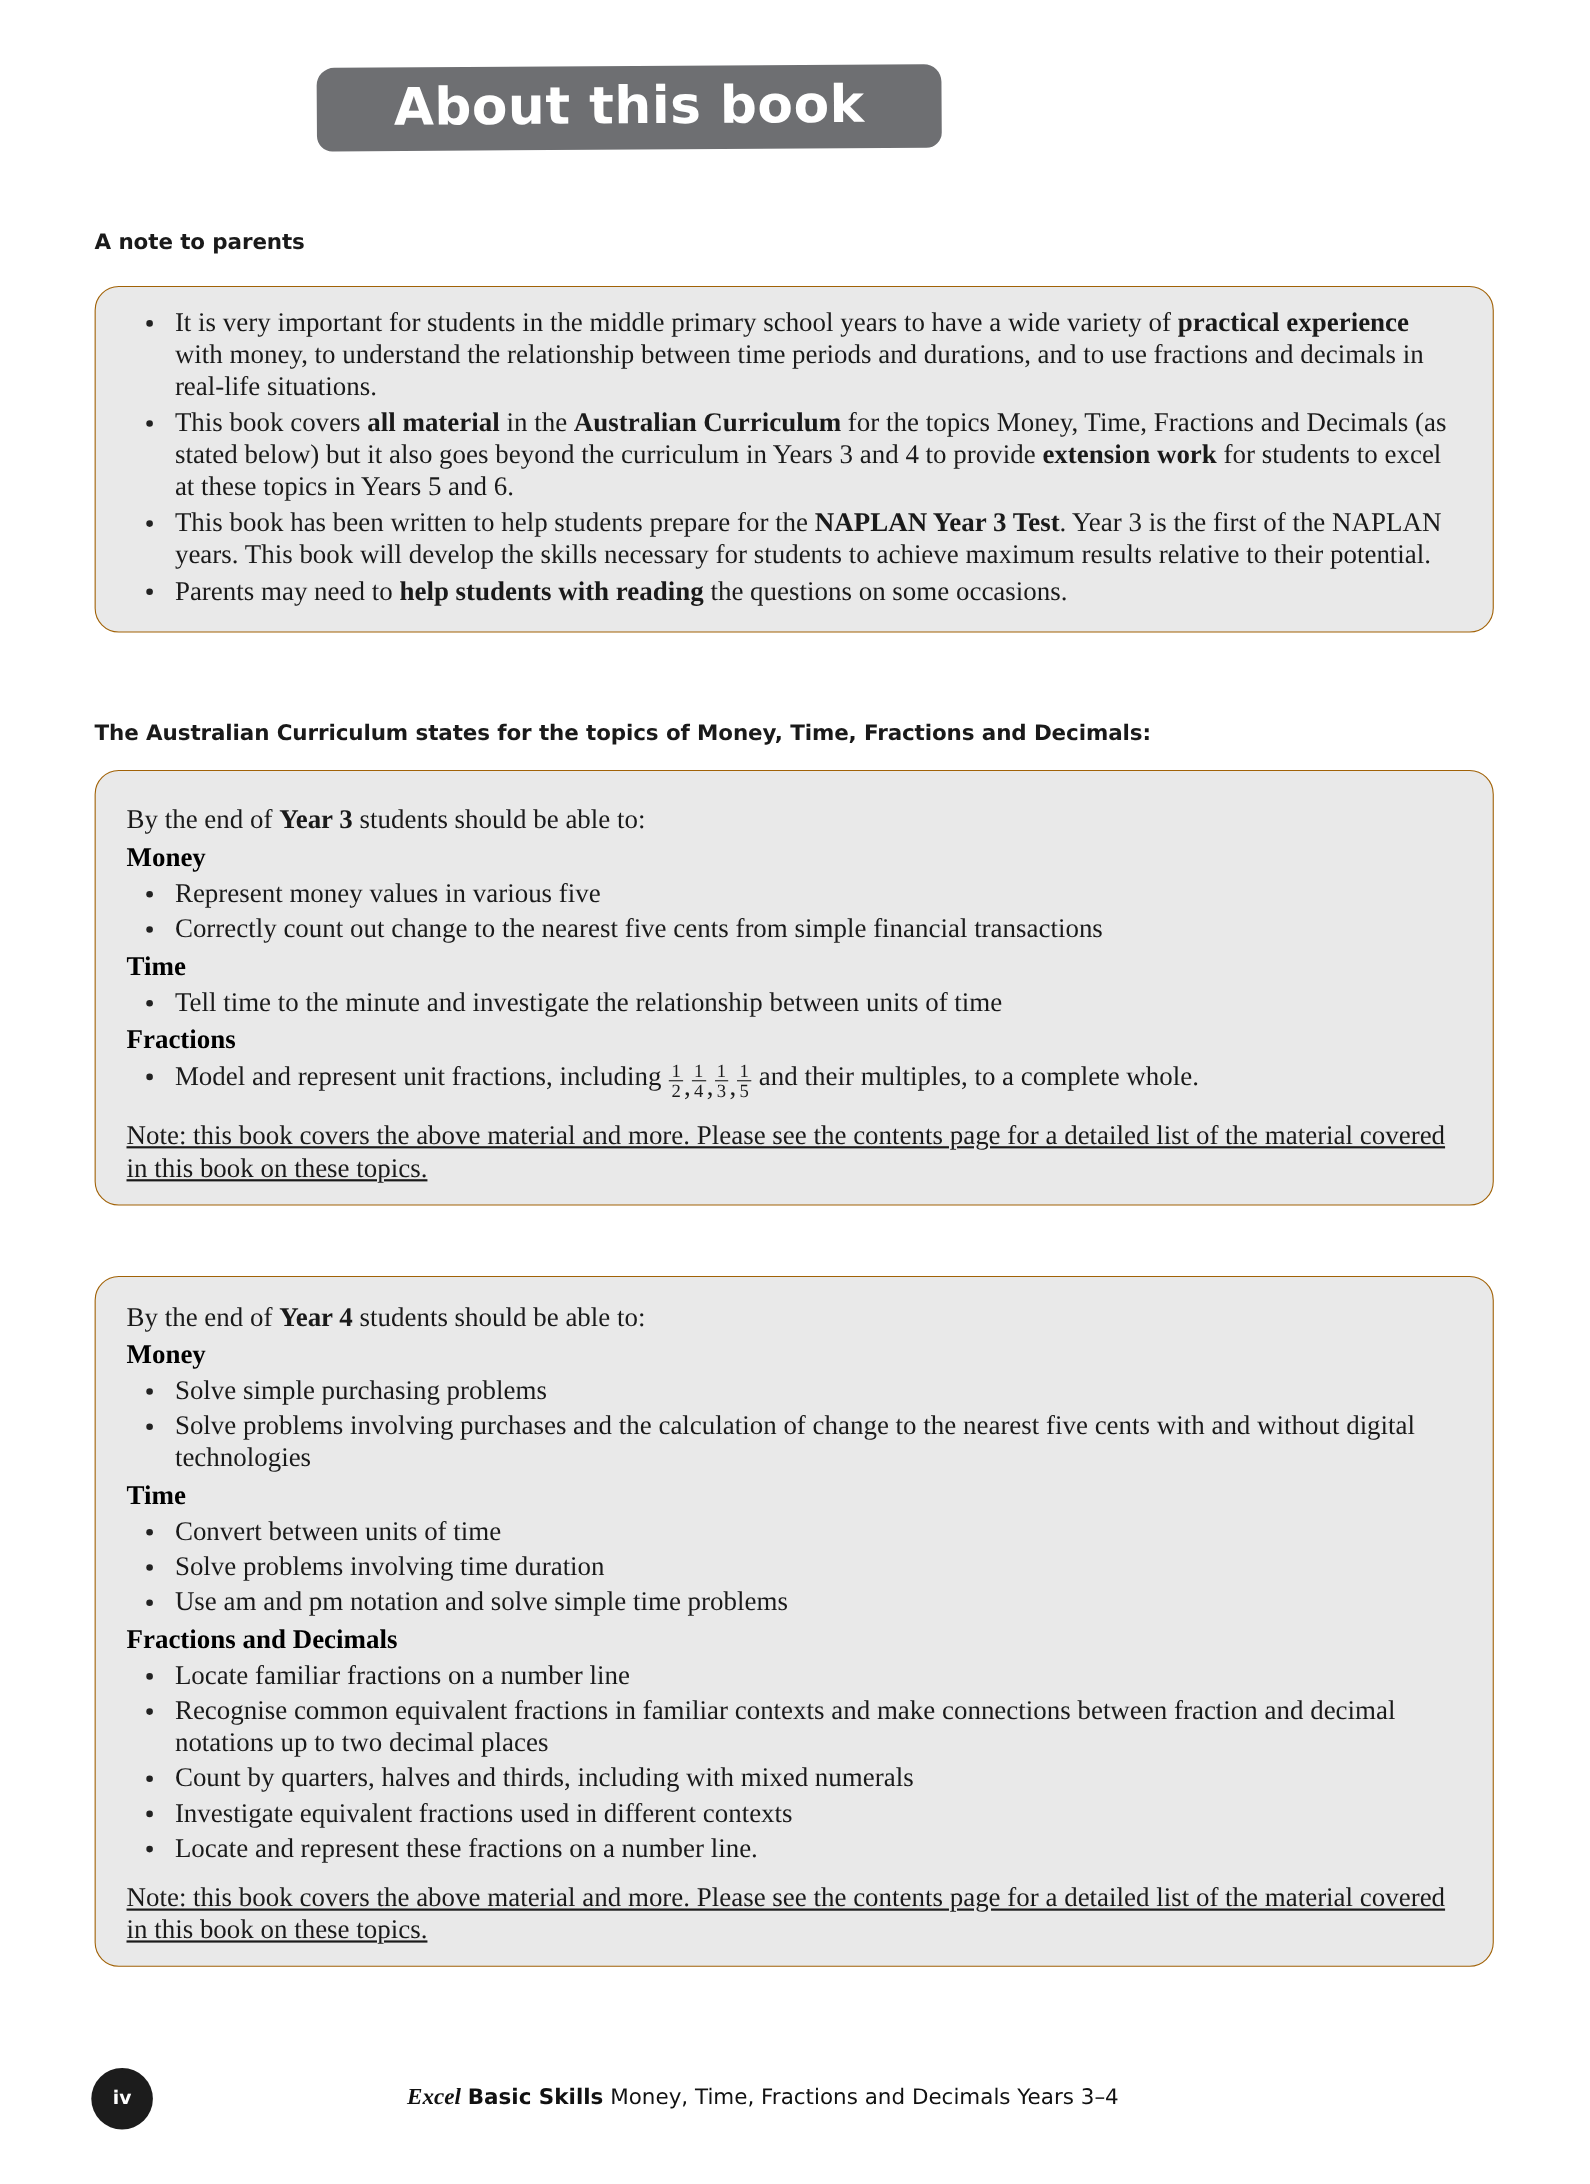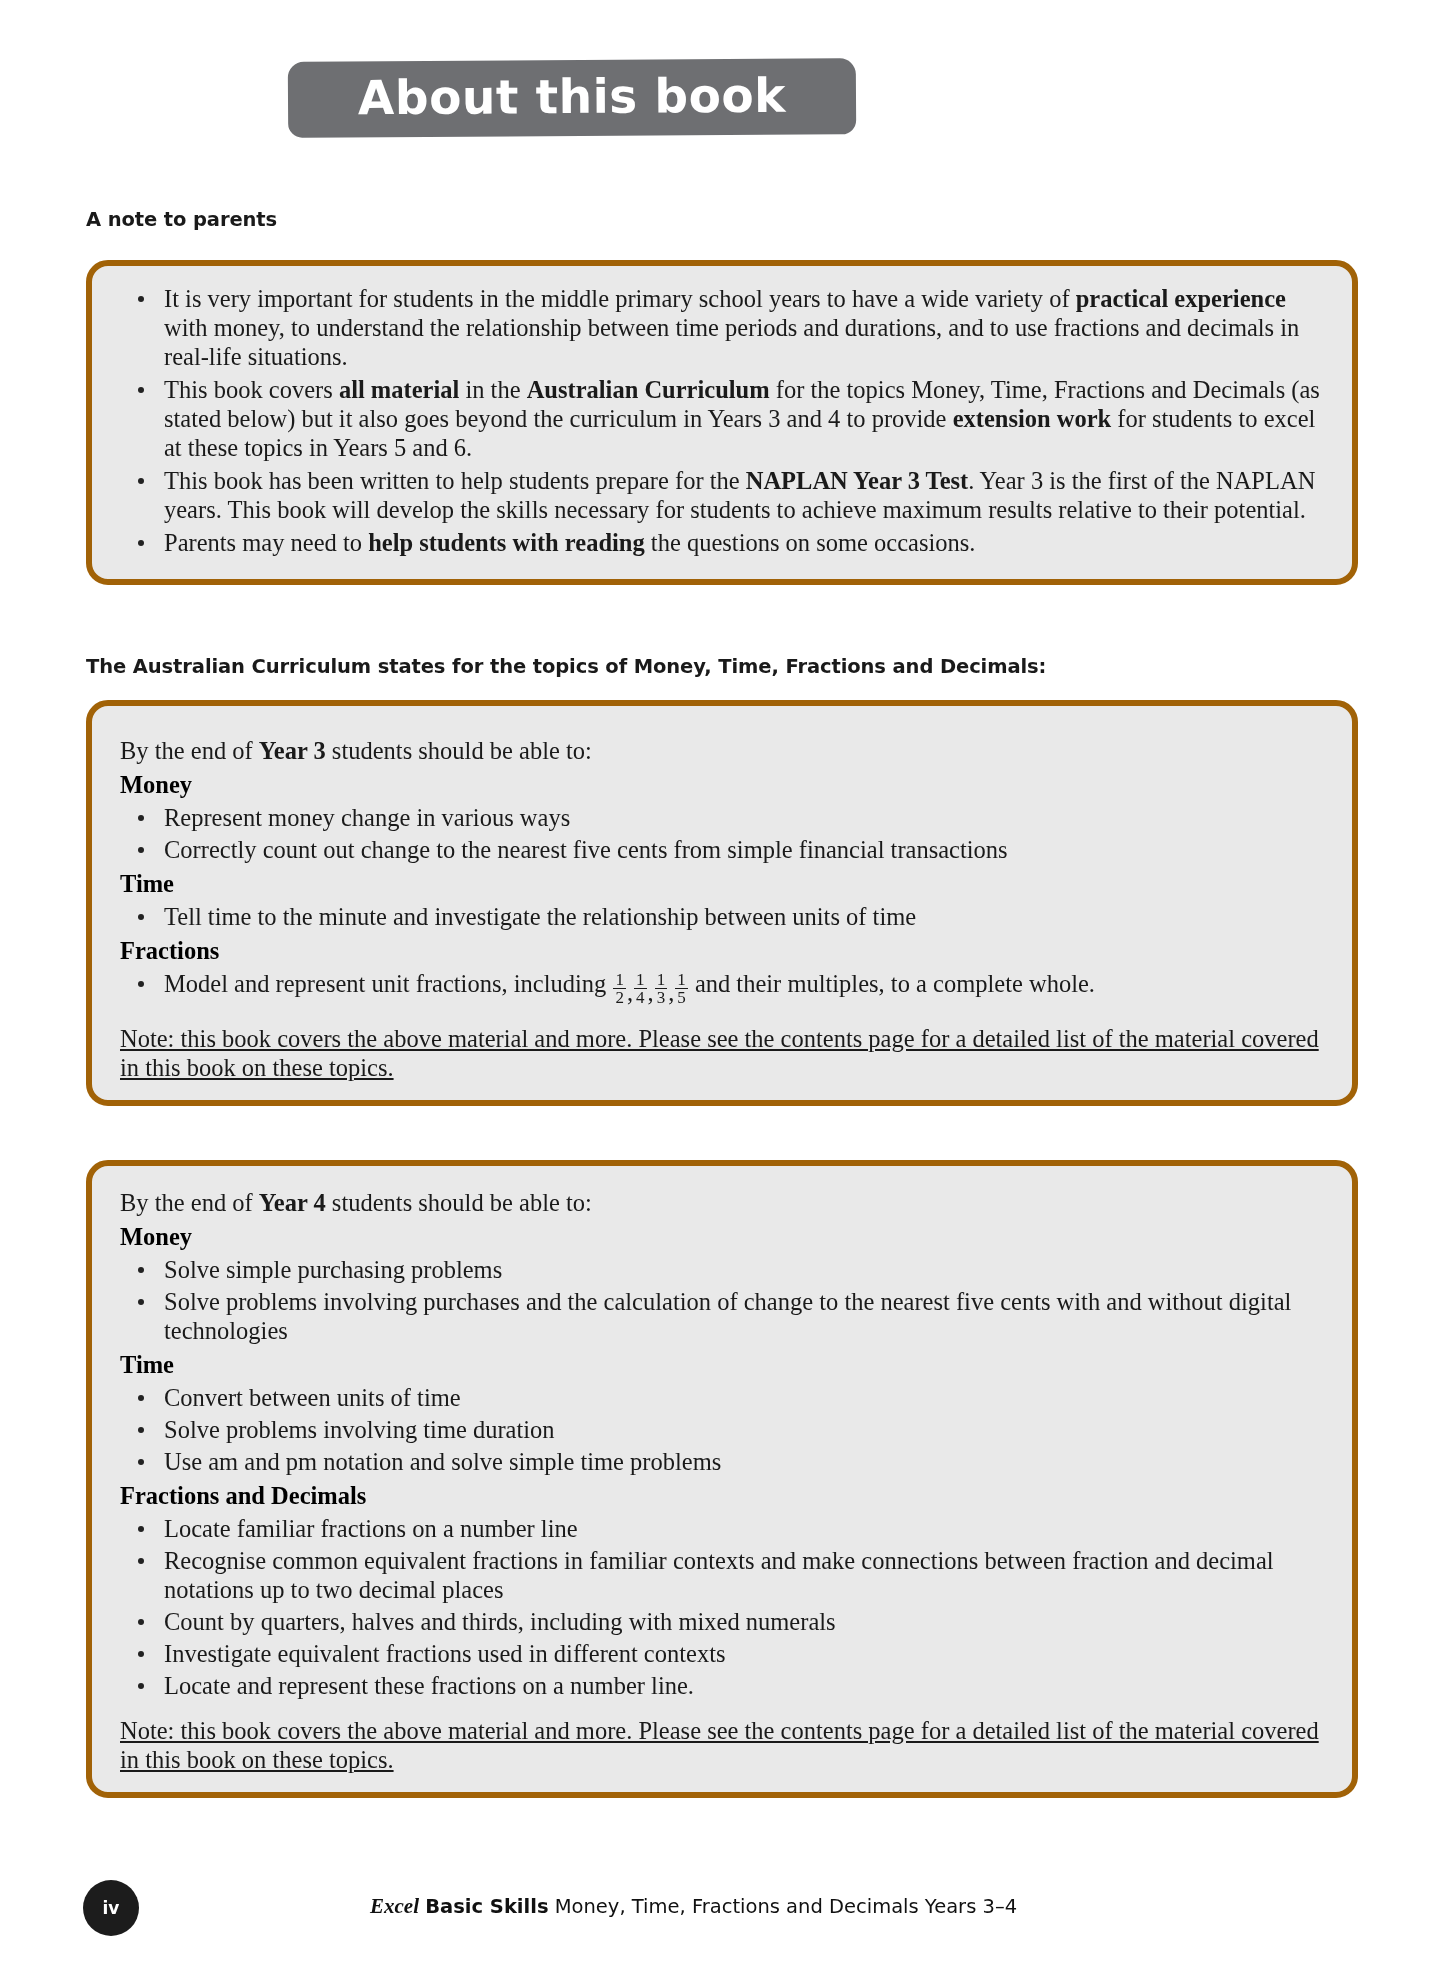--- a/index.html
+++ b/index.html
@@ -57,21 +57,21 @@
     letter-spacing: -0.1px;
     white-space: nowrap;
   }
   #heading-parents { left: 86px; top: 208px; }
   #heading-curriculum { left: 86px; top: 655px; }
 
   
   .content-box {
     position: absolute;
     background: #e9e9e9;
-    border: 6px solid #a16207;
+    border: 1px solid #a16207;
     border-radius: 22px;
     box-sizing: border-box;
     padding: 18px 30px 18px 28px;
   }
   #box-parents  { left: 86px; top: 260px;  width: 1272px; height: 240px; }
   #box-year3    { left: 86px; top: 700px;  width: 1272px; height: 178px; padding-top: 30px; }
   #box-year4    { left: 86px; top: 1160px; width: 1272px; height: 300px; padding-top: 22px; }
 
   
   #box-parents, #box-year3, #box-year4 { height: auto; }
@@ -213,21 +213,21 @@
 
   <div class="section-heading" id="heading-curriculum">The Australian Curriculum states for the topics of Money, Time, Fractions and Decimals:</div>
 
   <div class="content-box" id="box-year3">
     <p class="body-line intro-line">
       <span>By the end of </span><b>Year 3</b><span> students should be able to:</span>
     </p>
     <div id="year3-groups">
         <div class="subhead">Money</div>
         <ul class="bullets tight">
-          <li>Represent money change in various ways</li>
+          <li>Represent money values in various five</li>
           <li>Correctly count out change to the nearest five cents from simple financial transactions</li>
         </ul>
         <div class="subhead">Time</div>
         <ul class="bullets tight">
           <li>Tell time to the minute and investigate the relationship between units of time</li>
         </ul>
         <div class="subhead">Fractions</div>
         <ul class="bullets tight">
           <li><span>Model and represent unit fractions, including </span><span class="frac-group"><span class="frac"><span class="num">1</span><span class="den">2</span></span><span class="frac-sep">,</span><span class="frac"><span class="num">1</span><span class="den">4</span></span><span class="frac-sep">,</span><span class="frac"><span class="num">1</span><span class="den">3</span></span><span class="frac-sep">,</span><span class="frac"><span class="num">1</span><span class="den">5</span></span></span><span> and their multiples, to a complete whole.</span></li>
         </ul>

